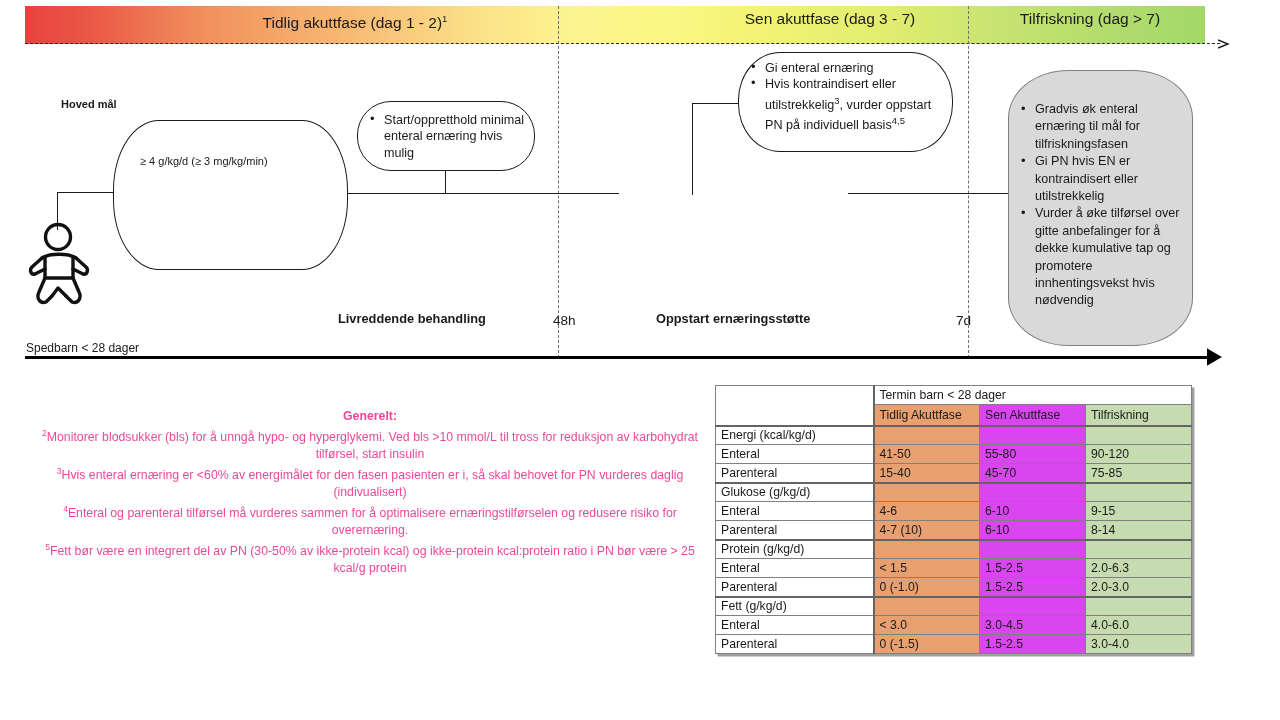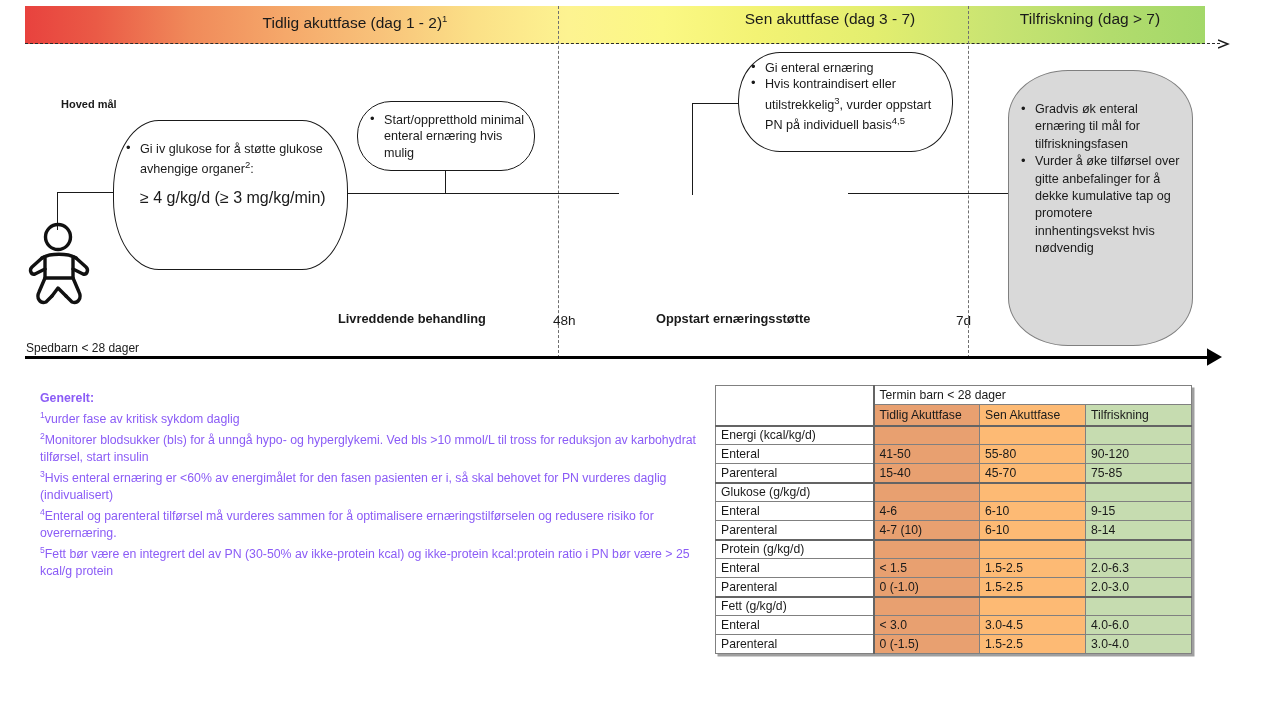--- a/index.html
+++ b/index.html
@@ -54,21 +54,21 @@
     box-sizing:border-box;
   }
   .fbox ul{margin:0;padding:0 8px 0 26px;list-style:none;}
   .fbox li{
     position:relative;font-size:12.6px;line-height:16.4px;color:#1a1a1a;
     margin:0 0 0 0;
   }
   .fbox li:before{
     content:"\2022";position:absolute;left:-14px;top:-1px;font-size:13px;
   }
-  .fbox p{margin:0;font-size:16px;line-height:16.4px;color:#1a1a1a;}
+  .fbox p{margin:0;font-size:11px;line-height:16.4px;color:#1a1a1a;}
 
   #box-glucose{left:113px;top:120px;width:235px;height:150px;border-radius:46px/70px;}
   #box-glucose .inner{padding-top:20px;}
   #box-glucose .gap{height:12px;}
   #box-glucose .plain{padding-left:26px;}
 
   #box-minimal-enteral{left:357px;top:101px;width:178px;height:70px;border-radius:34px/34px;}
   #box-minimal-enteral .inner{padding-top:10px;}
 
   #box-enteral-top{left:738px;top:52px;width:215px;height:100px;border-radius:42px/48px;}
@@ -106,22 +106,22 @@
   #label-oppstart{left:656px;top:311px;font-weight:bold;}
   #label-7d{left:956px;top:313px;font-size:13.6px;}
   #label-spedbarn{left:26px;top:341px;font-size:12px;}
 
   
   #bottom-axis{position:absolute;left:25px;top:356px;width:1185px;height:3px;background:#000;}
   #bottom-arrow{position:absolute;left:1200px;top:347px;width:22px;height:20px;}
 
   
   #notes{
-    position:absolute;left:40px;top:390px;width:660px;
-    font-size:12.3px;line-height:16.9px;color:#8b5cf6;
+    position:absolute;left:40px;top:408px;width:660px;
+    font-size:12.3px;line-height:16.9px;color:#ec4899;text-align:center;
   }
   #notes-title{font-weight:bold;display:block;}
   #notes p{margin:0;}
   .nsup{font-size:8.6px;vertical-align:super;}
 
   
   #nutrition-table{
     position:absolute;left:715px;top:385px;width:477px;
     border-collapse:collapse;
     box-shadow:2.5px 2.5px 0 rgba(80,80,80,.55);
@@ -130,21 +130,21 @@
   #nutrition-table td,#nutrition-table th{
     border:1px solid #808080;
     font-size:12.2px;font-weight:normal;text-align:left;
     padding:1.5px 5px;color:#1a1a1a;height:19px;box-sizing:border-box;
   }
   #nutrition-table .col-label{width:158px;}
   #nutrition-table .col-v{width:106px;}
   .c-blank{background:#fff;border-right:2px solid #646464 !important;}
   .c-span{background:#fff;margin-left:32px;}
   .c-early{background:#e8a070;margin-top:48px;}
-  .c-late{background:#fdba74;}
+  .c-late{background:#d946ef;}
   .c-recov{background:#c6dcb0;}
   .rowtop td{border-top:2px solid #646464 !important;}
   .labelcell{background:#fff;border-right:2px solid #646464 !important;}
   #nutrition-table tr.hdr td{height:21px;}
 </style>
 </head>
 <body>
 
 <div class="stage">
 
@@ -184,23 +184,20 @@
       <path d="M48 36 L58 45 C61 48 59 53 55 52 L45 47"></path>
       <path d="M17 36 L17 56 L45 56 L45 36"></path>
       <path d="M17 56 L11 70 C8 76 12 82 18 80 L24 74"></path>
       <path d="M45 56 L51 70 C54 76 50 82 44 80 L38 74"></path>
       <path d="M24 74 L30 66 L38 74"></path>
     </g>
   </svg>
 
   <div class="fbox" id="box-glucose">
     <div class="inner">
-      <ul>
-        <li><span>Gi iv glukose for å støtte glukose avhengige organer</span><span class="sup">2</span><span>:</span></li>
-      </ul>
       <div class="gap"></div>
       <p class="plain">≥ 4 g/kg/d (≥ 3 mg/kg/min)</p>
     </div>
   </div>
 
   <div class="fbox" id="box-minimal-enteral">
     <div class="inner">
       <ul>
         <li>Start/oppretthold minimal enteral ernæring hvis mulig</li>
       </ul>
@@ -214,40 +211,40 @@
         <li><span>Hvis kontraindisert eller utilstrekkelig</span><span class="sup">3</span><span>, vurder oppstart PN på individuell basis</span><span class="sup">4,5</span></li>
       </ul>
     </div>
   </div>
 
 
   <div class="fbox" id="box-recovery">
     <div class="inner">
       <ul>
         <li>Gradvis øk enteral ernæring til mål for tilfriskningsfasen</li>
+        <li>Gi PN hvis EN er kontraindisert eller utilstrekkelig</li>
         <li>Vurder å øke tilførsel over gitte anbefalinger for å dekke kumulative tap og promotere innhentingsvekst hvis nødvendig</li>
       </ul>
     </div>
   </div>
 
   <div class="cap" id="label-hoved-mal">Hoved mål</div>
   <div class="cap cap-bold" id="label-livreddende">Livreddende behandling</div>
   <div class="cap" id="label-48h">48h</div>
   <div class="cap cap-bold" id="label-oppstart">Oppstart ernæringsstøtte</div>
   <div class="cap" id="label-7d">7d</div>
   <div class="cap" id="label-spedbarn">Spedbarn &lt; 28 dager</div>
 
   <div id="bottom-axis"></div>
   <svg id="bottom-arrow" viewBox="0 0 22 20">
     <path d="M0 10 L16 10 M8 3 L20 10 L8 17 Z" fill="#000" stroke="#000" stroke-width="2"></path>
   </svg>
 
   <div id="notes">
     <span id="notes-title">Generelt:</span>
-    <p><span class="nsup">1</span><span>vurder fase av kritisk sykdom daglig</span></p>
     <p><span class="nsup">2</span><span>Monitorer blodsukker (bls) for å unngå hypo- og hyperglykemi. Ved bls &gt;10 mmol/L til tross for reduksjon av karbohydrat tilførsel, start insulin</span></p>
     <p><span class="nsup">3</span><span>Hvis enteral ernæring er &lt;60% av energimålet for den fasen pasienten er i, så skal behovet for PN vurderes daglig (indivualisert)</span></p>
     <p><span class="nsup">4</span><span>Enteral og parenteral tilførsel må vurderes sammen for å optimalisere ernæringstilførselen og redusere risiko for overernæring.</span></p>
     <p><span class="nsup">5</span><span>Fett bør være en integrert del av PN (30-50% av ikke-protein kcal) og ikke-protein kcal:protein ratio i PN bør være &gt; 25  kcal/g protein</span></p>
   </div>
 
   <table id="nutrition-table">
     <tbody id="table-body">
         <tr>
           <td class="c-blank col-label" rowspan="2"></td>

